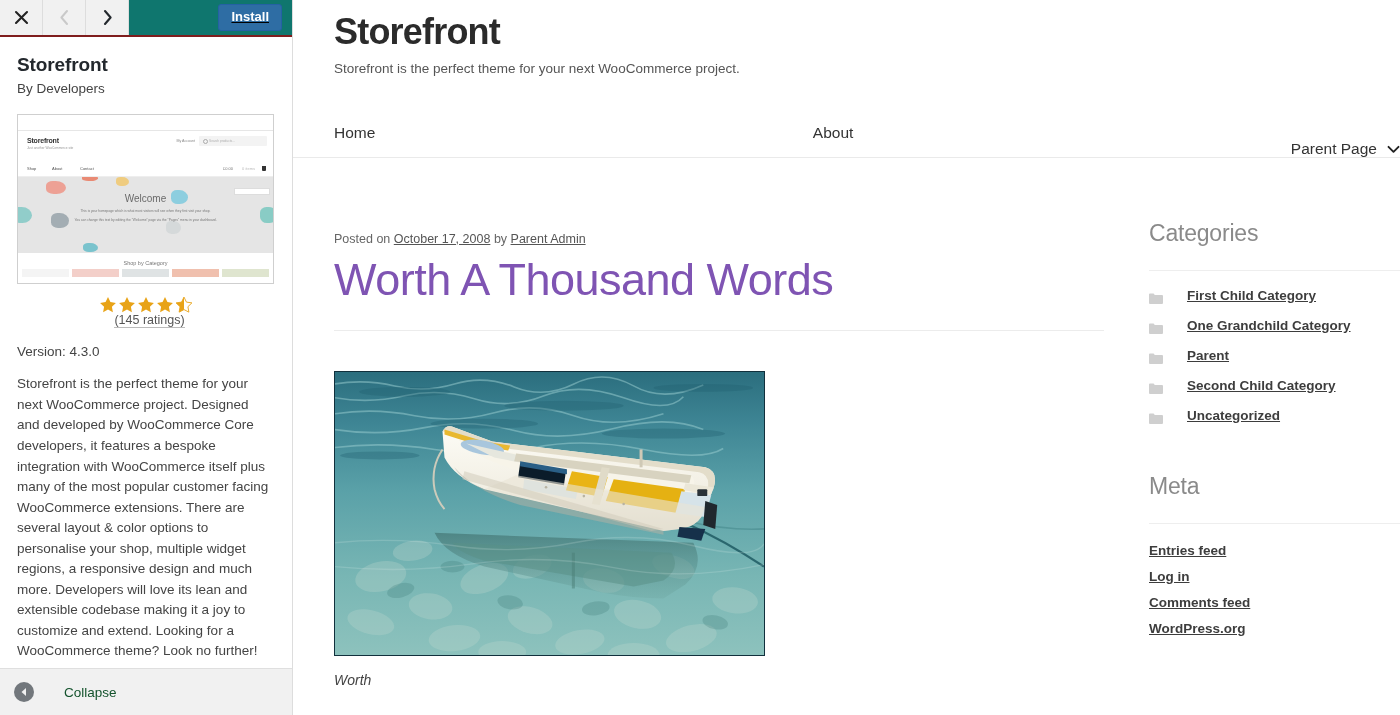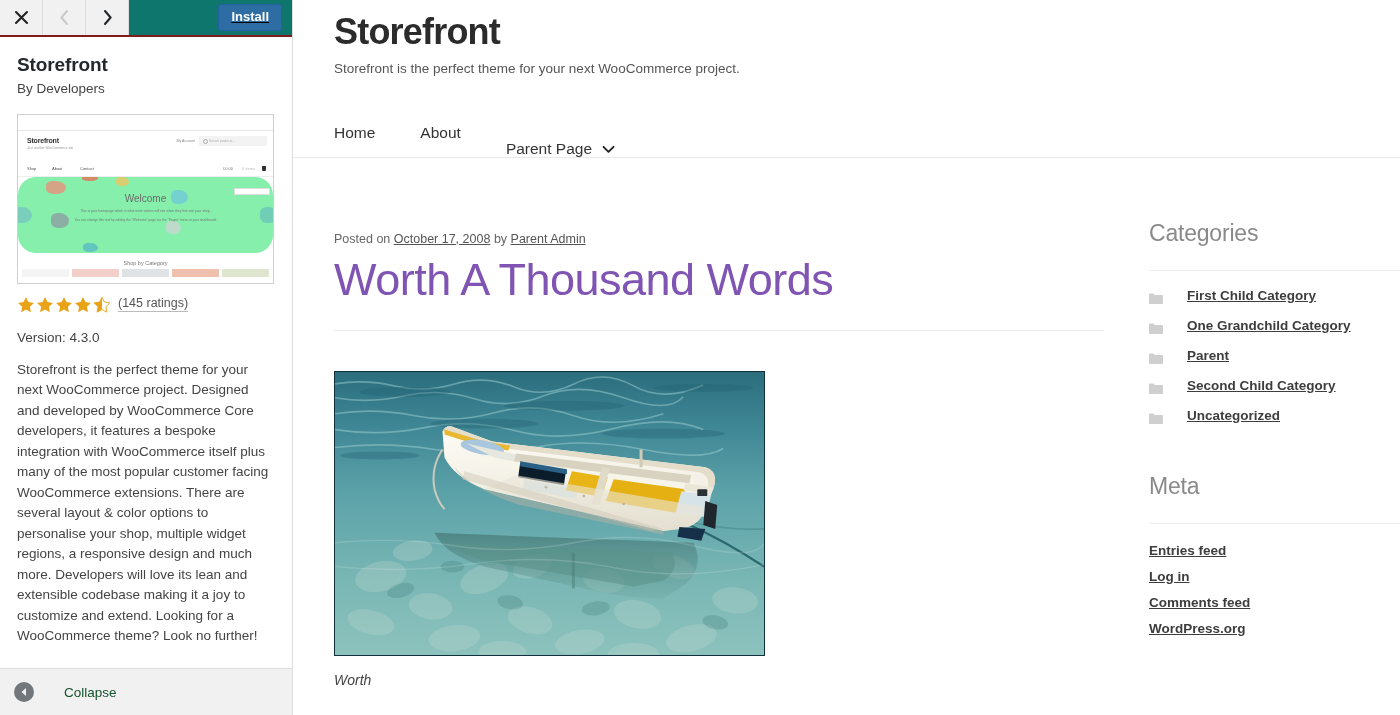--- a/index.html
+++ b/index.html
@@ -87,40 +87,40 @@
   }
   .thumb-search::before {
     content:""; position:absolute; left:4px; top:3.5px; width:3px; height:3px;
     border:0.6px solid #aaa; border-radius:50%;
   }
   .thumb-search-txt { position:absolute; left:10px; top:3px; font-size:3.2px; color:#b0b0b0; }
   .thumb-nav { height: 16px; border-bottom:1px solid #eee; position:relative; }
   .thumb-nav span { position:absolute; top:5px; font-size:4px; color:#555; }
   .thumb-cart { position:absolute; right:7px; top:4px; width:4px; height:5px; background:#333; border-radius:0 0 1px 1px;}
   .thumb-hero {
-    height: 76px; background:#86efac; position:relative; overflow:hidden;border-radius:18px;
+    height: 76px; background:#e5e5e5; position:relative; overflow:hidden;
   }
   .thumb-welcome {
     position:absolute; left:0; right:0; top:16px; text-align:center;
     font-size:10px; color:#6a6a6a; font-family:"Liberation Sans",sans-serif;
   }
   .thumb-sub1, .thumb-sub2 {
     position:absolute; left:0; right:0; text-align:center; font-size:3.3px; color:#777;
   }
   .thumb-sub1 { top:32px; } .thumb-sub2 { top:41px; }
   .blob { position:absolute; border-radius:40% 60% 55% 45%; opacity:.75; }
   .thumb-shop {
     height: 24px; background:#fff; text-align:center; position:relative;
   }
   .thumb-shop-txt { font-size:5.5px; color:#777; display:block; padding-top:7px; }
   .thumb-products { position:absolute; bottom:0; left:0; right:0; height:8px; display:flex; gap:3px; padding:0 4px; }
   .tp { flex:1; background:#f4f4f4; position:relative; }
 
   
-  .ratings { display:flex; align-items:center; margin-top:12px; }
+  .ratings { display:flex; align-items:center; margin-top:12px;flex-direction:column; }
   .stars { display:flex; gap:1px; }
   .star { width:18px; height:18px; display:block; }
   .rating-count {
     font-size:12.5px; color:#555; margin-left:7px;
     border-bottom:1px solid #bbb; line-height:1.1; cursor:pointer;
   }
   .version { font-size:13.5px; color:#444; margin-top:16px; }
   .theme-desc {
     font-size:13.5px; color:#444; line-height:1.52; margin-top:15px;
     max-width:255px;
@@ -145,21 +145,21 @@
     font-family: "Liberation Sans", sans-serif;
   }
   .site-head { padding: 12px 0 0 41px; }
   .site-title {
     font-size: 36px; font-weight: bold; color:#2b2b2b;
     letter-spacing:-0.8px; line-height:1.1;
   }
   .site-desc { font-size:13.5px; color:#555; margin-top:9px; }
   .site-nav {
     margin-top: 33px; padding-left:41px; display:flex; align-items:center;
-    gap: 11px; height:48px;
+    gap: 0px; height:48px;justify-content:space-between;
   }
   .nav-item {
     font-size:15.5px; color:#333; cursor:pointer; margin-right:34px;
     display:flex; align-items:center; gap:10px;
   }
   .nav-item:last-child { margin-right:0;margin-top:32px; }
   .caret { display:inline-block; }
   .nav-divider { height:1px; background:#eaeaea; width:100%; }
 
   .content-wrap { display:flex; padding: 0 0 0 41px; }

